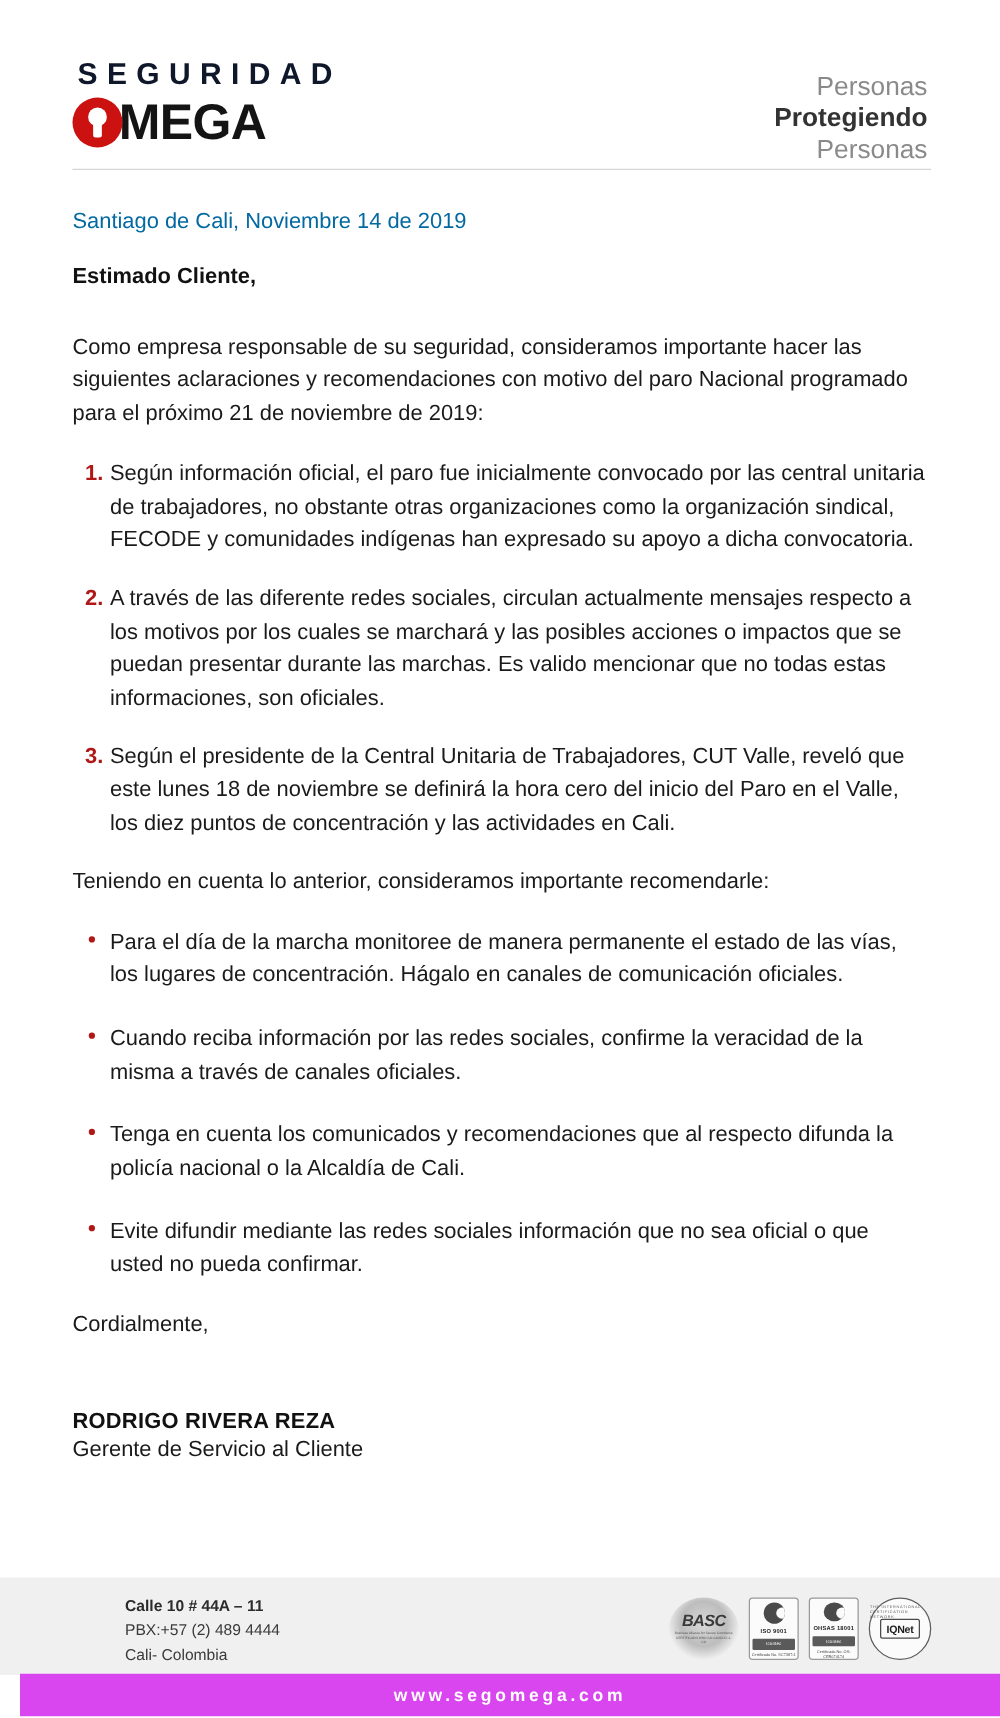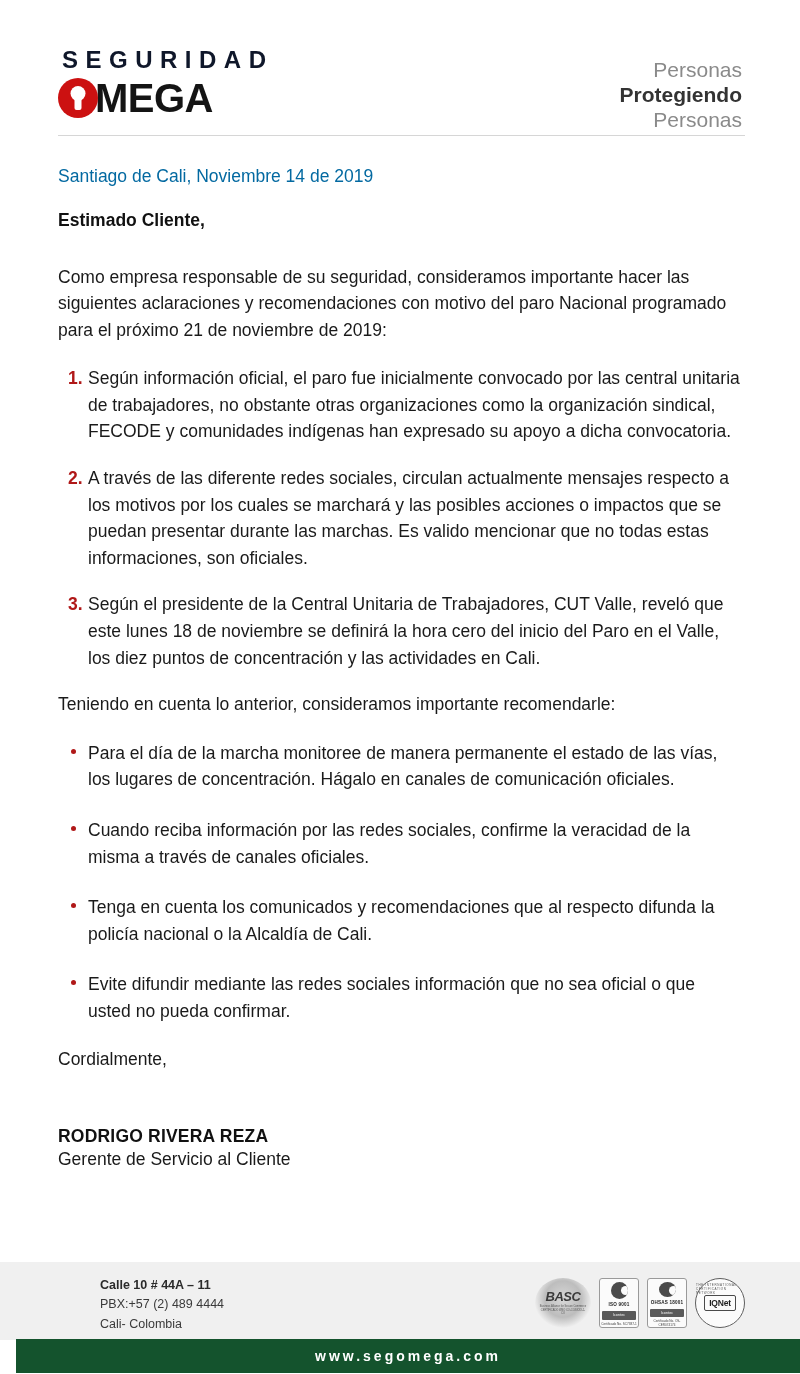--- a/index.html
+++ b/index.html
@@ -353,21 +353,21 @@
     letter-spacing: 0.6px;
   }
 
   
   .webbar {
     position: absolute;
     left: 0;
     right: 0;
     top: 1339px;
     height: 34px;
-    background: #14532d;
+    background: #d946ef;
     display: flex;
     align-items: center;
     justify-content: center;
     margin-left: 16px;
   }
   .webbar .url {
     color: #ffffff;
     font-size: 14px;
     font-weight: bold;
     letter-spacing: 3px;

